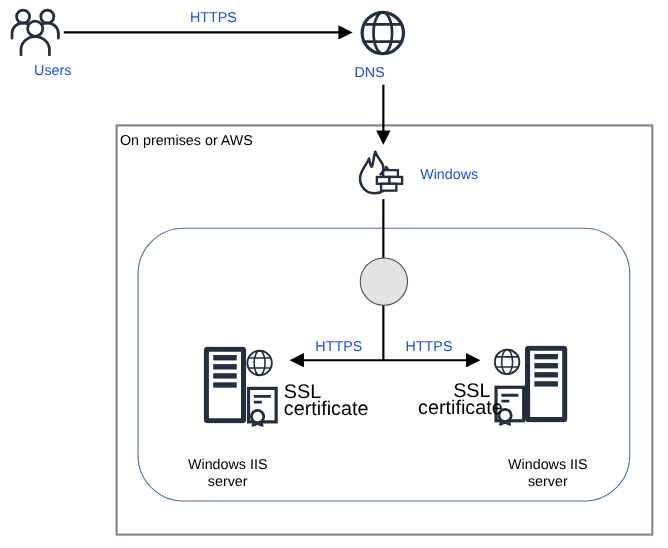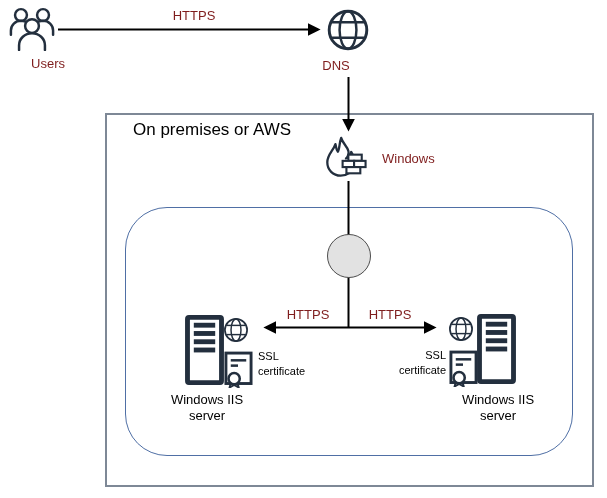--- a/index.html
+++ b/index.html
@@ -3,34 +3,34 @@
 <meta charset="utf-8">
 <style>
   html,body { margin:0; padding:0; background:#fff; }
   body { font-family:"Liberation Sans", sans-serif; color:#000; }
   .canvas {
     position:relative; width:607px; height:498px; background:#fff; overflow:hidden;
   }
   .connectors { position:absolute; left:0; top:0; width:607px; height:498px; pointer-events:none; }
   .icon { position:absolute; color:var(--icon-stroke,#232f3e); }
   .lbl {
-    position:absolute; font-size:13px; line-height:15px; color:#7f1d1d; white-space:nowrap;
+    position:absolute; font-size:13px; line-height:15px; color:#1d4ed8; white-space:nowrap;
   }
   .lbl.center { text-align:center; }
   .caption {
-    position:absolute; font-size:13px; line-height:15.5px; text-align:center; white-space:normal;
+    position:absolute; font-size:13px; line-height:15.5px; text-align:center; white-space:normal;margin-top:22px;
   }
   .ssl-note {
-    position:absolute; font-size:11px; line-height:14.5px; white-space:normal;
+    position:absolute; font-size:18px; line-height:14.5px; white-space:normal;
   }
   .outer-box {
     position:absolute; left:105px; top:113px; width:489px; height:374px;
     border:2px solid var(--outer-border,#7e8896); box-sizing:border-box; background:transparent;
   }
-  .outer-box-label { position:absolute; left:26px; top:5px; font-size:17px; }
+  .outer-box-label { position:absolute; left:2px; top:5px; font-size:13px; }
   .inner-box {
     position:absolute; left:125px; top:207px; width:448px; height:249px;
     border:1.4px solid var(--inner-border,#4f6fa5); border-radius:42px; box-sizing:border-box;
   }
   .lb-circle {
     position:absolute; left:327px; top:234px; width:44px; height:44px; border-radius:50%;
     background:var(--lb-fill,#e2e2e2); border:1.5px solid var(--lb-stroke,#4d4d4d); box-sizing:border-box;
   }
   .defs-hidden { position:absolute; width:0; height:0; overflow:hidden; }
 </style>

